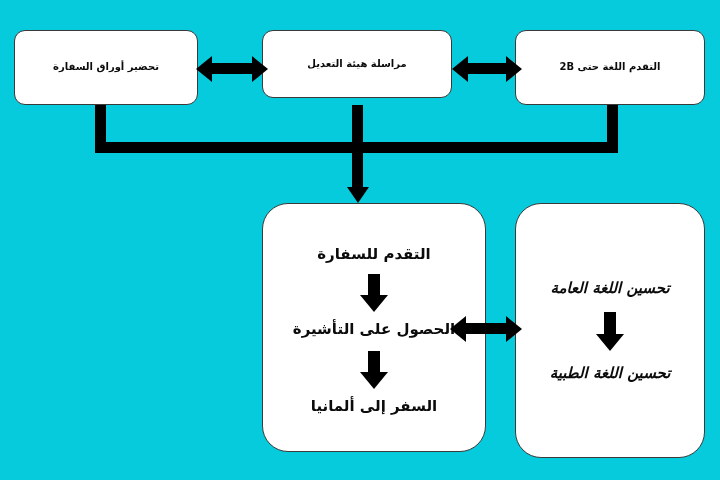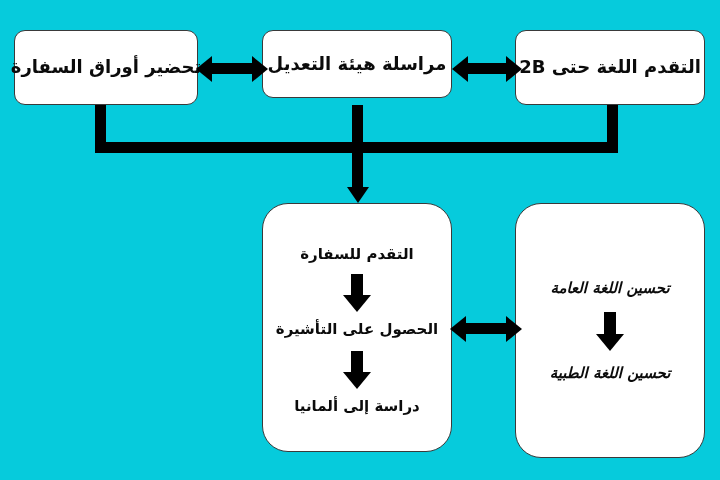--- a/index.html
+++ b/index.html
@@ -39,21 +39,21 @@
   }
   .node-label {
     direction: rtl;
     unicode-bidi: bidi-override;
     font-weight: bold;
     color: #0b0b0b;
     text-align: center;
     line-height: 1.25;
     white-space: nowrap;
   }
-  .t-top   { font-size: 18px; }
+  .t-top   { font-size: 10px; }
   .t-mid   { font-size: 15px; }
 
   
   .bar {
     position: absolute;
     background: #000000;
   }
 
   
   .head-down {
@@ -123,37 +123,37 @@
     <div class="bar" style="left:95px; top:105px; width:11px; height:48px;"></div>
 
     <div class="bar" style="left:607px; top:105px; width:11px; height:48px;"></div>
 
     <div class="bar" style="left:95px; top:142px; width:523px; height:11px;"></div>
 
     <div class="bar" style="left:352px; top:105px; width:11px; height:83px;"></div>
     <div class="head-down" style="left:346.5px; top:187px;"></div>
   </div>
 
-  <div class="node node-bottom" style="left:262px; top:203px; width:190px; height:249px;">
+  <div class="node node-bottom" style="left:262px; top:203px; width:224px; height:249px;">
 
     <div class="node-label t-mid" style="margin-top:30px;">التقدم للسفارة</div>
 
     <div style="position:relative; width:28px; height:38px; margin:10px 0 8px 0;">
       <div class="bar" style="left:8px; top:0; width:12px; height:23px;"></div>
       <div class="head-down-sm" style="left:0px; top:21px;"></div>
     </div>
 
     <div class="node-label t-mid">الحصول على التأشيرة</div>
 
     <div style="position:relative; width:28px; height:38px; margin:12px 0 8px 0;">
       <div class="bar" style="left:8px; top:0; width:12px; height:23px;"></div>
       <div class="head-down-sm" style="left:0px; top:21px;"></div>
     </div>
 
-    <div class="node-label t-mid" style="margin-bottom:24px;">دراسة إلى ألمانيا</div>
+    <div class="node-label t-mid" style="margin-bottom:24px;">السفر إلى ألمانيا</div>
   </div>
 
   <div class="node node-bottom" style="left:515px; top:203px; width:190px; height:255px;font-style:italic;">
 
     <div class="node-label t-mid">تحسين اللغة العامة</div>
 
     <div style="position:relative; width:28px; height:40px; margin:14px 0 12px 0;">
       <div class="bar" style="left:8px; top:0; width:12px; height:24px;"></div>
       <div class="head-down-sm" style="left:0px; top:22px;"></div>
     </div>

